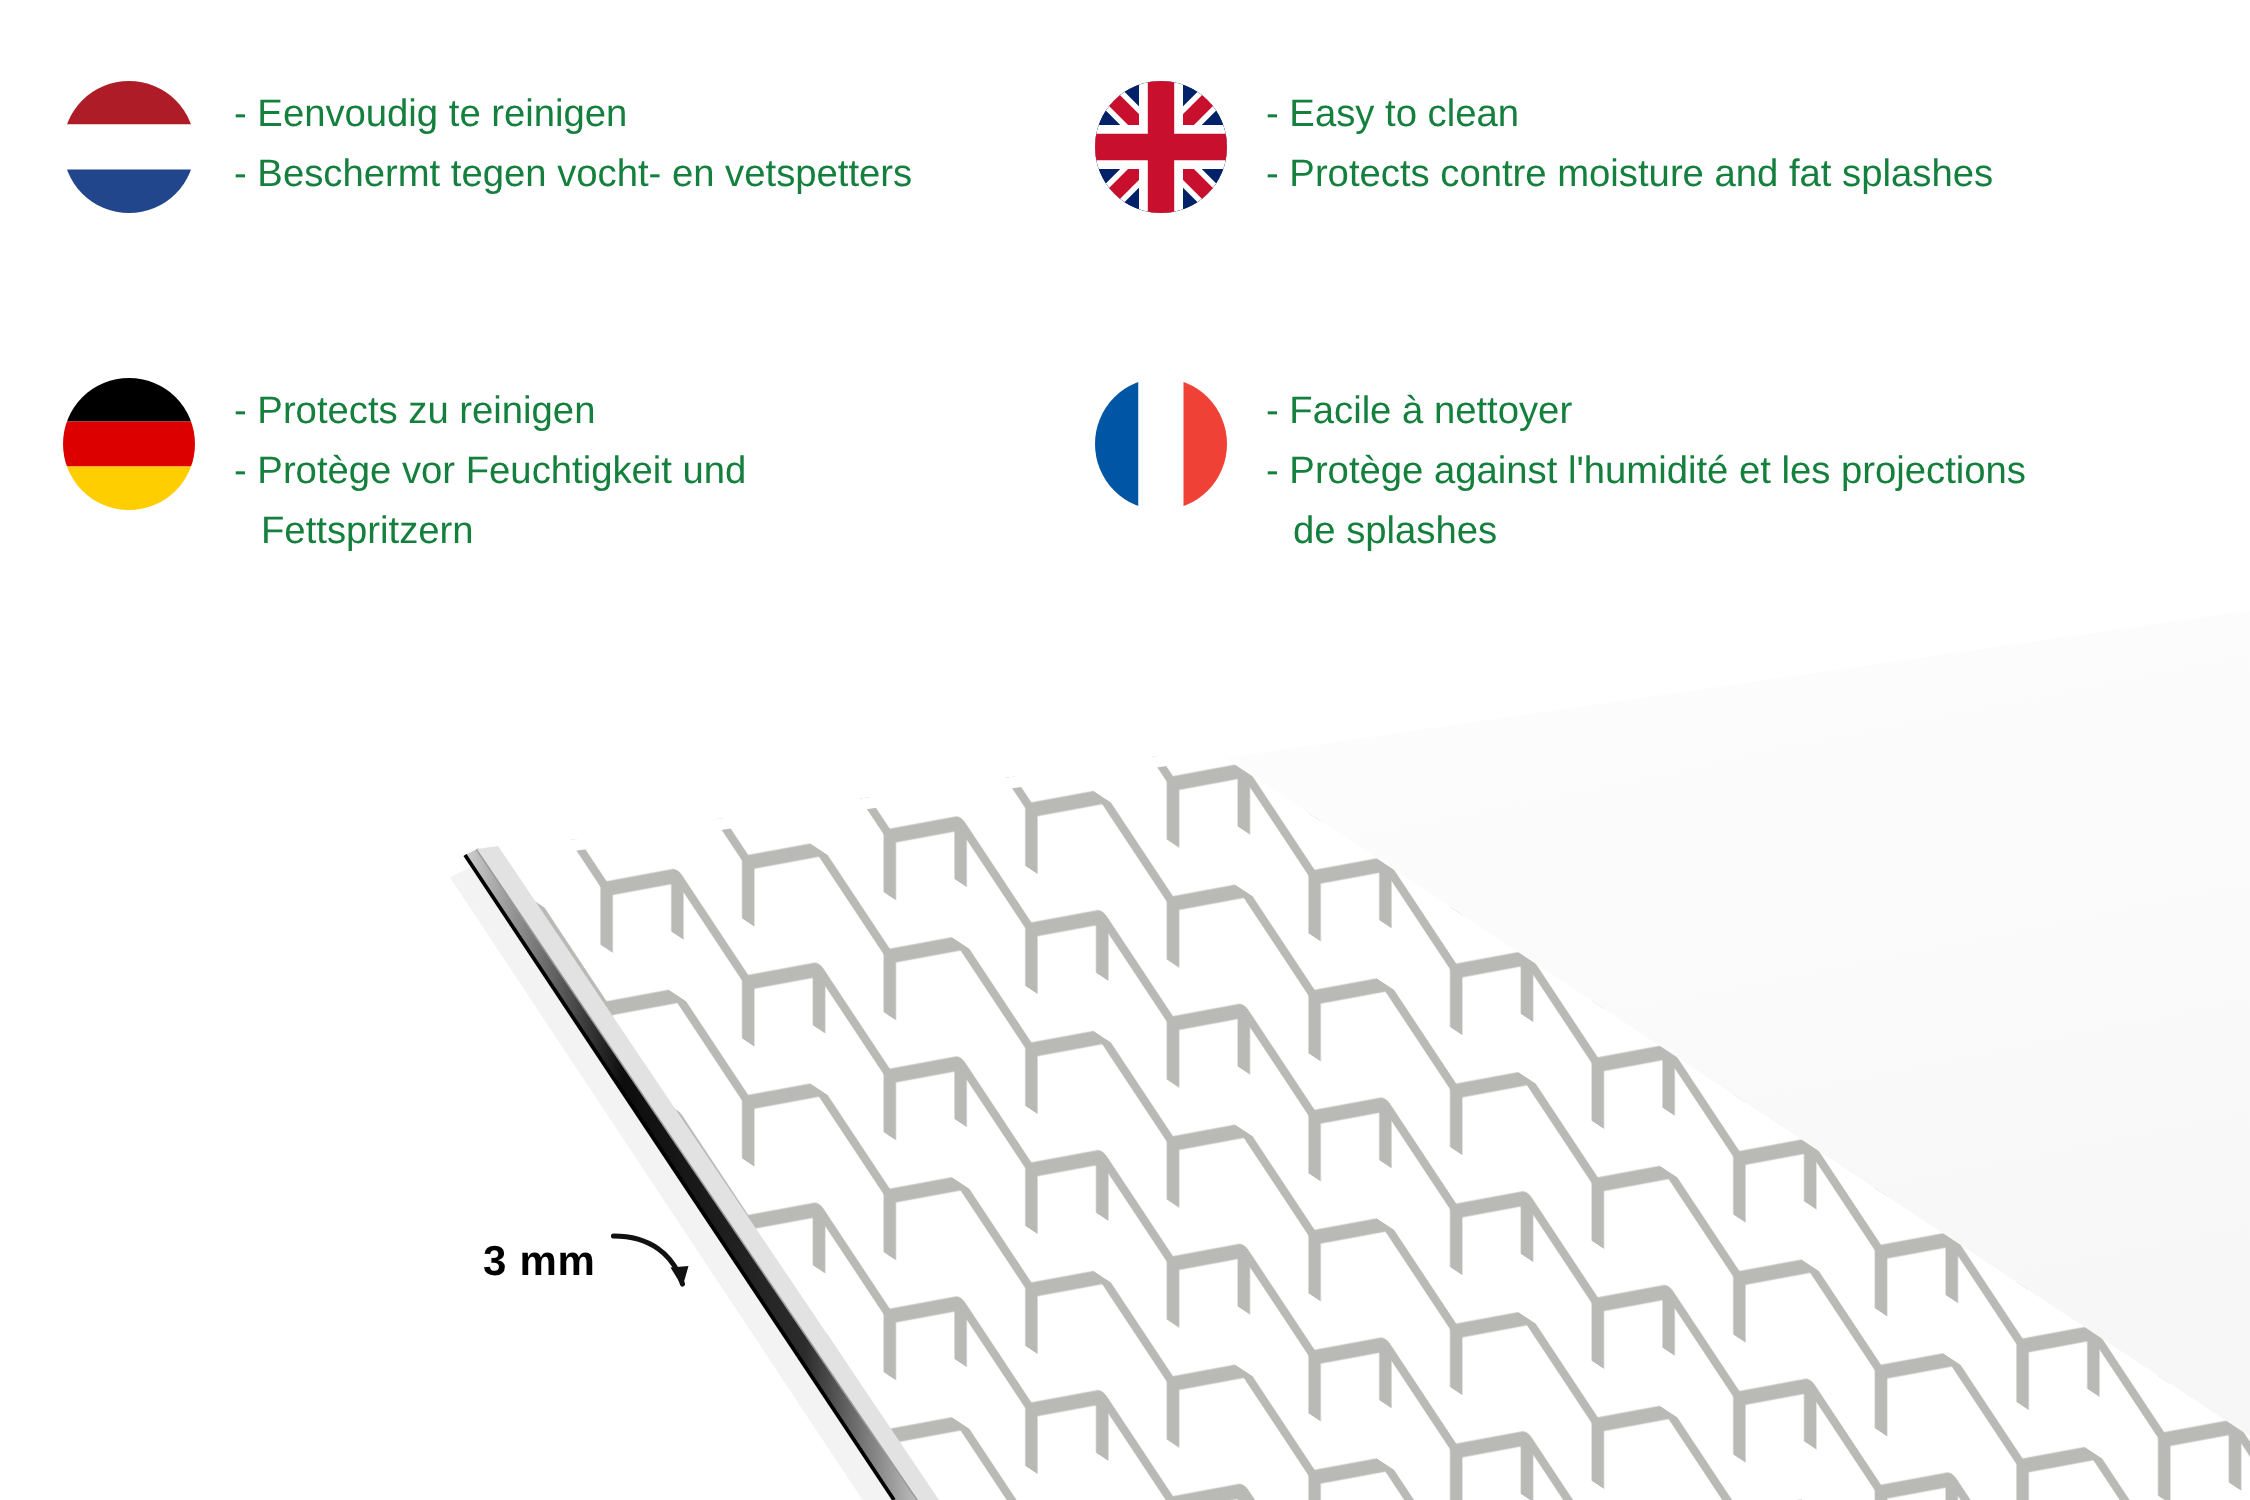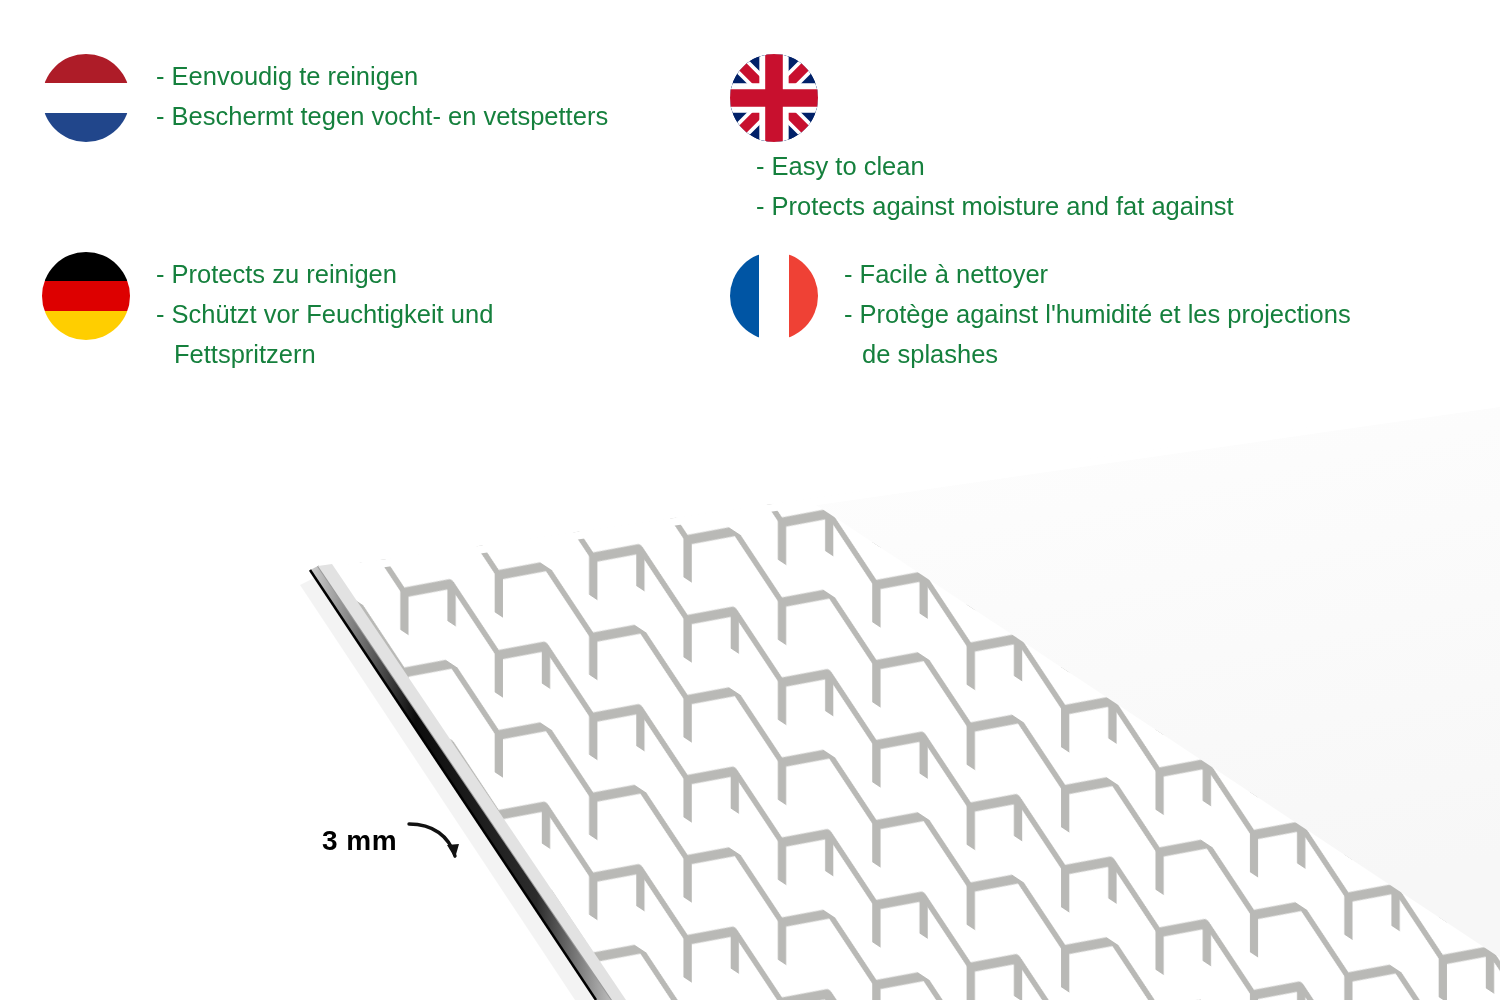--- a/index.html
+++ b/index.html
@@ -24,21 +24,21 @@
     width: 1500px;
     height: 400px;
     z-index: 5;
   }
   .feature {
     position: absolute;
     display: flex;
     align-items: flex-start;
   }
   .feature-nl { left: 42px;  top: 52px; }
-  .feature-en { left: 730px; top: 52px; flex-direction: column; }
+  .feature-en { left: 730px; top: 52px; }
   .feature-de { left: 42px;  top: 250px; }
   .feature-fr { left: 730px; top: 250px; }
 
   .flag {
     width: 88px;
     height: 88px;
     border-radius: 50%;
     overflow: hidden;
     flex: 0 0 88px;
     position: relative;
@@ -133,33 +133,33 @@
       <svg viewBox="0 0 60 60" preserveAspectRatio="none" aria-hidden="true">
         <rect width="60" height="60" fill="#012169"></rect>
         <path d="M0,0 L60,60 M60,0 L0,60" stroke="#FFFFFF" stroke-width="12"></path>
         <path d="M0,0 L60,60 M60,0 L0,60" stroke="#C8102E" stroke-width="7"></path>
         <path d="M30,0 V60 M0,30 H60" stroke="#FFFFFF" stroke-width="20"></path>
         <path d="M30,0 V60 M0,30 H60" stroke="#C8102E" stroke-width="12"></path>
       </svg>
     </div>
     <div class="feature-text">
       <div class="feature-line">- Easy to clean</div>
-      <div class="feature-line">- Protects against moisture and fat against</div>
+      <div class="feature-line">- Protects contre moisture and fat splashes</div>
     </div>
   </div>
 
   <div class="feature feature-de">
     <div class="flag flag-de">
       <div class="band b1"></div>
         <div class="band b2"></div>
         <div class="band b3"></div>
     </div>
     <div class="feature-text">
       <div class="feature-line">- Protects zu reinigen</div>
-      <div class="feature-line">- Schützt vor Feuchtigkeit und</div>
+      <div class="feature-line">- Protège vor Feuchtigkeit und</div>
       <div class="feature-line">
           <span class="cont">Fettspritzern</span>
         </div>
     </div>
   </div>
 
   <div class="feature feature-fr">
     <div class="flag flag-fr">
       <div class="v v1"></div>
         <div class="v v2"></div>

